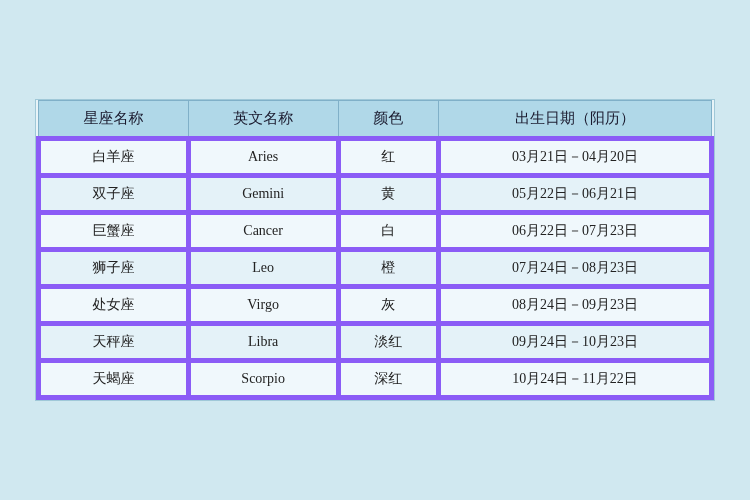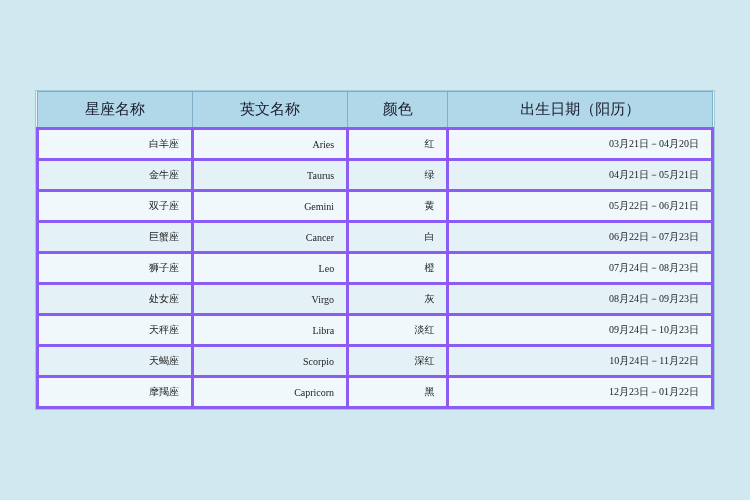--- a/index.html
+++ b/index.html
@@ -28,24 +28,24 @@
     th {
       background-color: #b0d8e8;
       border: 1px solid #80b0c8;
       padding: 8px 12px;
       text-align: center;
       font-size: 15px;
       font-weight: normal;
       color: #1a1a2e;
     }
     td {
-      border: 3px solid #8b5cf6;
+      border: 5px solid #8b5cf6;
       padding: 7px 12px;
-      text-align: right;
-      font-size: 10px;
+      text-align: center;
+      font-size: 14px;
       color: #222;
       background-color: #f0f8fc;
     }
     tr:nth-child(even) td {
       background-color: #e4f2f8;
     }
   </style>
 </head>
 <body>
 
@@ -58,26 +58,20 @@
         <th>颜色</th>
         <th>出生日期（阳历）</th>
       </tr>
     </thead>
     <tbody id="table-body">
     <tr>
           <td>白羊座</td>
           <td>Aries</td>
           <td>红</td>
           <td>03月21日－04月20日</td>
-        </tr>
-        <tr>
-          <td>金牛座</td>
-          <td>Taurus</td>
-          <td>绿</td>
-          <td>04月21日－05月21日</td>
         </tr>
         <tr>
           <td>双子座</td>
           <td>Gemini</td>
           <td>黄</td>
           <td>05月22日－06月21日</td>
         </tr>
         <tr>
           <td>巨蟹座</td>
           <td>Cancer</td>
@@ -101,21 +95,15 @@
           <td>Libra</td>
           <td>淡红</td>
           <td>09月24日－10月23日</td>
         </tr>
         <tr>
           <td>天蝎座</td>
           <td>Scorpio</td>
           <td>深红</td>
           <td>10月24日－11月22日</td>
         </tr>
-        <tr>
-          <td>摩羯座</td>
-          <td>Capricorn</td>
-          <td>黑</td>
-          <td>12月23日－01月22日</td>
-        </tr>
       </tbody>
   </table>
 </div>
 
 </body></html>

